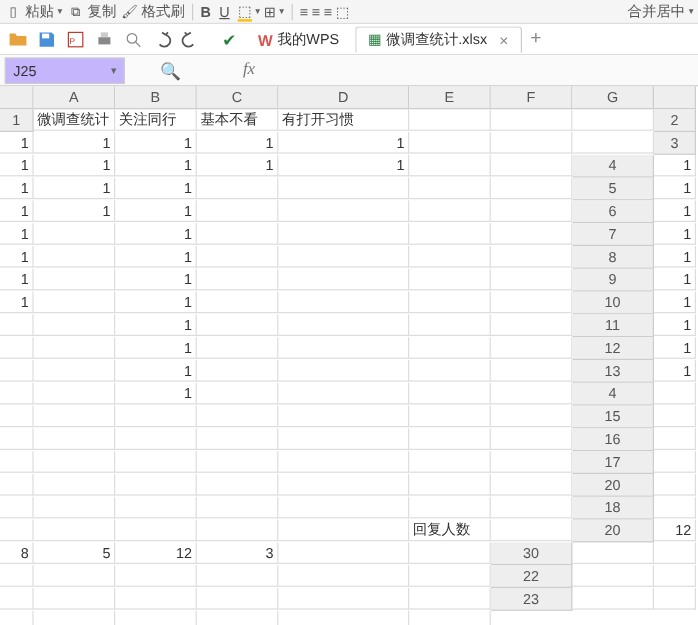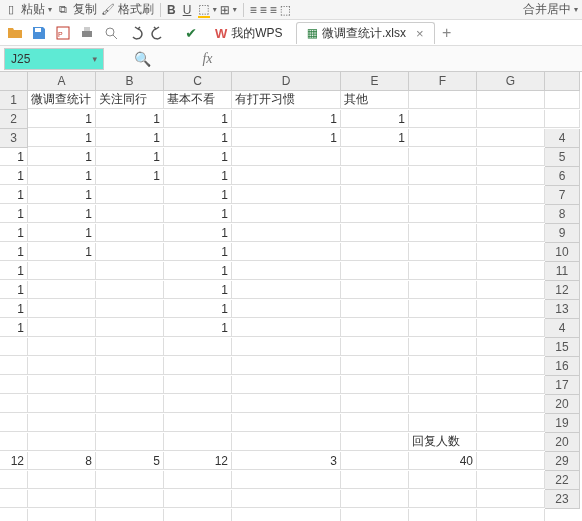--- a/index.html
+++ b/index.html
@@ -15,21 +15,21 @@
 .qat-btn{width:22px;height:22px;display:flex;align-items:center;justify-content:center;color:#555;cursor:pointer;}
 .qat-btn svg{width:16px;height:16px;}
 .tab{height:22px;padding:0 10px;display:flex;align-items:center;gap:4px;border:1px solid transparent;border-bottom:none;border-radius:3px 3px 0 0;cursor:pointer;font-size:12px;}
 .tab.active{background:#fff;border-color:#ccc;}
 .wps-logo{color:#d9534f;font-weight:bold;font-size:13px;}
 .xls-icon{color:#2a7e3f;}
 .close-x{color:#888;margin-left:6px;font-size:13px;}
 .plus{width:20px;color:#888;font-size:16px;text-align:center;cursor:pointer;}
 
 .namebox-row{height:26px;background:#fafafa;border-bottom:1px solid #ccc;display:flex;align-items:center;}
-.namebox{width:100px;height:22px;border:1px solid #ccc;background:#5eead4;margin-left:4px;display:flex;align-items:center;padding:0 6px;justify-content:space-between;}
+.namebox{width:100px;height:22px;border:1px solid #ccc;background:#c4b5fd;margin-left:4px;display:flex;align-items:center;padding:0 6px;justify-content:space-between;}
 .namebox .nb-arrow{font-size:9px;color:#666;}
 .fx-area{display:flex;align-items:center;margin-left:30px;gap:6px;color:#777;}
 .fx-it{font-style:italic;font-family:serif;font-size:14px;margin-left:45px;}
 .mag{font-size:14px;}
 .fxinput{width:360px;height:20px;border:none;background:transparent;}
 
 .grid{display:grid;grid-template-columns:28px 68px 68px 68px 109px 68px 68px 68px 35px;}
 .colhead,.rowhead{background:#eee;border-right:1px solid #ccc;border-bottom:1px solid #ccc;display:flex;align-items:center;justify-content:center;height:19px;color:#555;font-size:12px;}
 .corner{background:#eee;border-right:1px solid #ccc;border-bottom:1px solid #ccc;}
 .cell{border-right:1px solid #ddd;border-bottom:1px solid #ddd;height:18px;padding:0 3px;display:flex;align-items:center;font-size:12px;white-space:nowrap;overflow:hidden;}
@@ -150,21 +150,20 @@
     <div class="colhead">D</div>
     <div class="colhead">E</div>
     <div class="colhead">F</div>
     <div class="colhead">G</div>
     <div class="colhead"></div>
     <div class="rowhead">1</div>
     <div class="cell txt">微调查统计</div>
     <div class="cell txt">关注同行</div>
     <div class="cell txt">基本不看</div>
     <div class="cell txt">有打开习惯</div>
-    <div class="cell txt">其他</div>
     <div class="cell txt"></div>
     <div class="cell txt"></div>
     <div class="cell txt"></div>
     <div class="rowhead">2</div>
     <div class="cell num">1</div>
     <div class="cell num">1</div>
     <div class="cell num">1</div>
     <div class="cell num">1</div>
     <div class="cell num">1</div>
     <div class="cell txt"></div>
@@ -306,39 +305,38 @@
     <div class="cell txt"></div>
     <div class="rowhead">20</div>
     <div class="cell txt"></div>
     <div class="cell txt"></div>
     <div class="cell txt"></div>
     <div class="cell txt"></div>
     <div class="cell txt"></div>
     <div class="cell txt"></div>
     <div class="cell txt"></div>
     <div class="cell txt"></div>
-    <div class="rowhead">19</div>
+    <div class="rowhead">18</div>
     <div class="cell txt"></div>
     <div class="cell txt"></div>
     <div class="cell txt"></div>
     <div class="cell txt"></div>
     <div class="cell txt"></div>
     <div class="cell txt"></div>
     <div class="cell txt">回复人数</div>
     <div class="cell txt"></div>
     <div class="rowhead">20</div>
     <div class="cell num">12</div>
     <div class="cell num">8</div>
     <div class="cell num">5</div>
     <div class="cell num">12</div>
     <div class="cell num">3</div>
     <div class="cell txt"></div>
-    <div class="cell num">40</div>
-    <div class="cell txt"></div>
-    <div class="rowhead">29</div>
+    <div class="cell txt"></div>
+    <div class="rowhead">30</div>
     <div class="cell txt"></div>
     <div class="cell txt"></div>
     <div class="cell txt"></div>
     <div class="cell txt"></div>
     <div class="cell txt"></div>
     <div class="cell txt"></div>
     <div class="cell txt"></div>
     <div class="cell txt"></div>
     <div class="rowhead">22</div>
     <div class="cell txt"></div>

